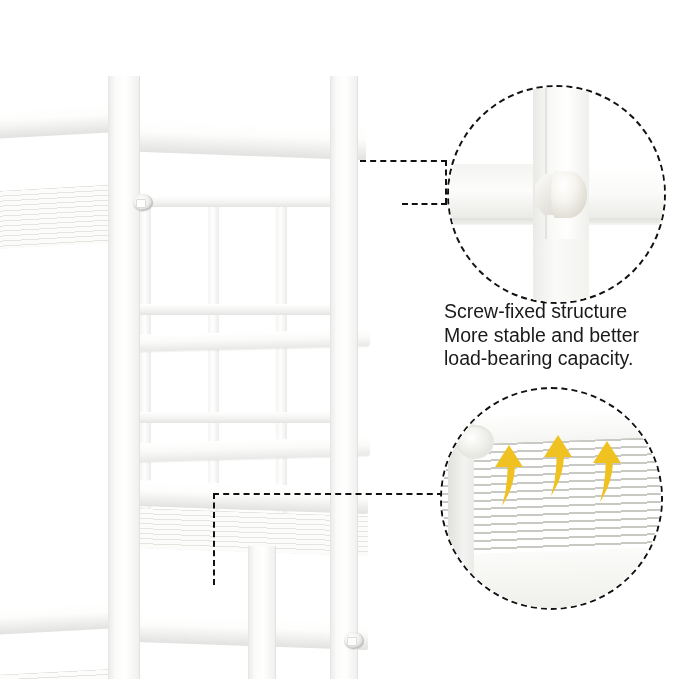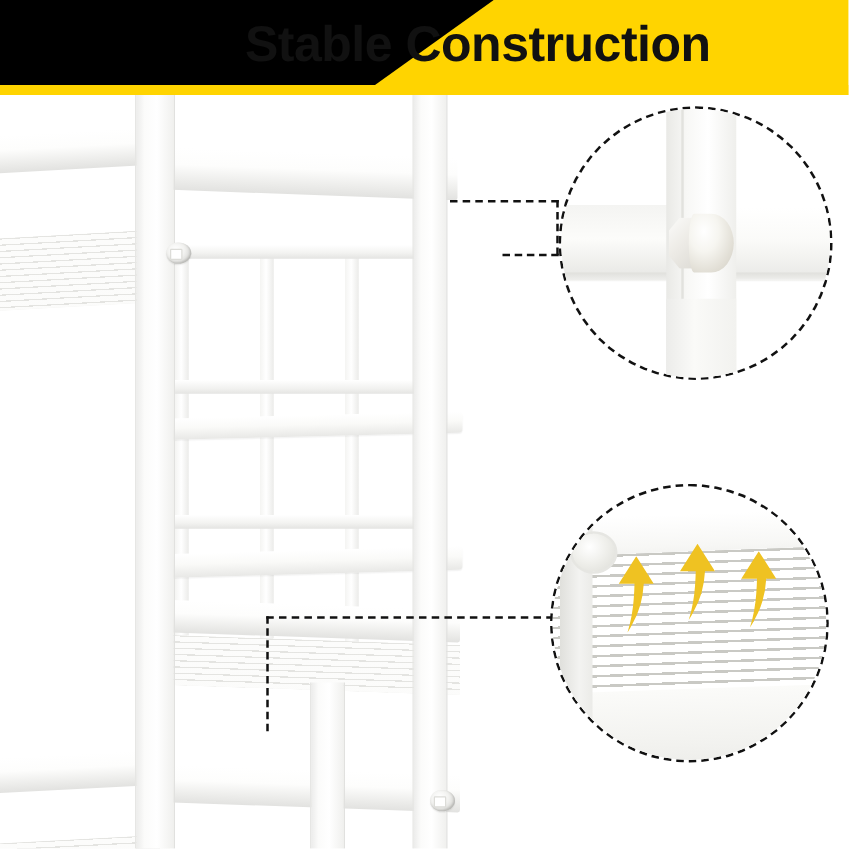--- a/index.html
+++ b/index.html
@@ -281,25 +281,20 @@
     white-space: pre-line;
   }
   .caption-1 { left: 444px; top: 300px; width: 235px; }
   .caption-2 { left: 430px; top: 604px; width: 249px; }
 </style>
 </head>
 <body>
 
 <div id="page">
 
-  <div class="banner">
-    <div class="banner-black"></div>
-    <div class="banner-underline"></div>
-    <div class="banner-title">Stable Construction</div>
-  </div>
 
   <div class="photo">
 
     <div class="mesh mesh-top">
       <div class="mesh-lines"></div>
     </div>
     <div class="rail rail-top-left"></div>
 
     <div class="lattice">
       <div class="lattice-bar lbar-v" style="left:0px;"></div>
@@ -355,20 +350,23 @@
       <div class="c1-post"></div>
       <div class="c1-post-seam"></div>
       <div class="c1-lower-post"></div>
       <div class="c1-nut">
         <div class="c1-nut-hex"></div>
         <div class="c1-nut-dome"></div>
       </div>
     </div>
   </div>
 
+  <div class="caption caption-1">Screw-fixed structure
+More stable and better
+load-bearing capacity.</div>
 
   <div class="callout callout-2">
     <div class="c2-inner">
       <div class="c2-shelf-top"></div>
       <div class="c2-mesh"></div>
       <div class="c2-lower-body"></div>
       <div class="c2-left-edge"></div>
       <div class="c2-clip"></div>
 
       <div class="arrow arrow-1">

